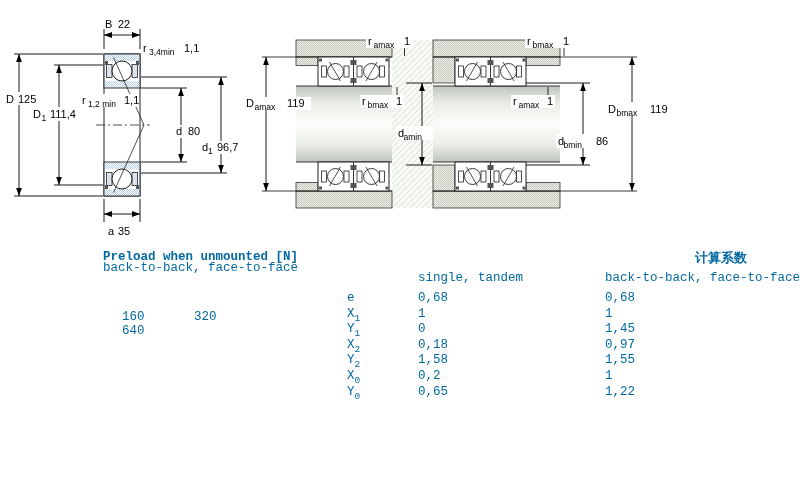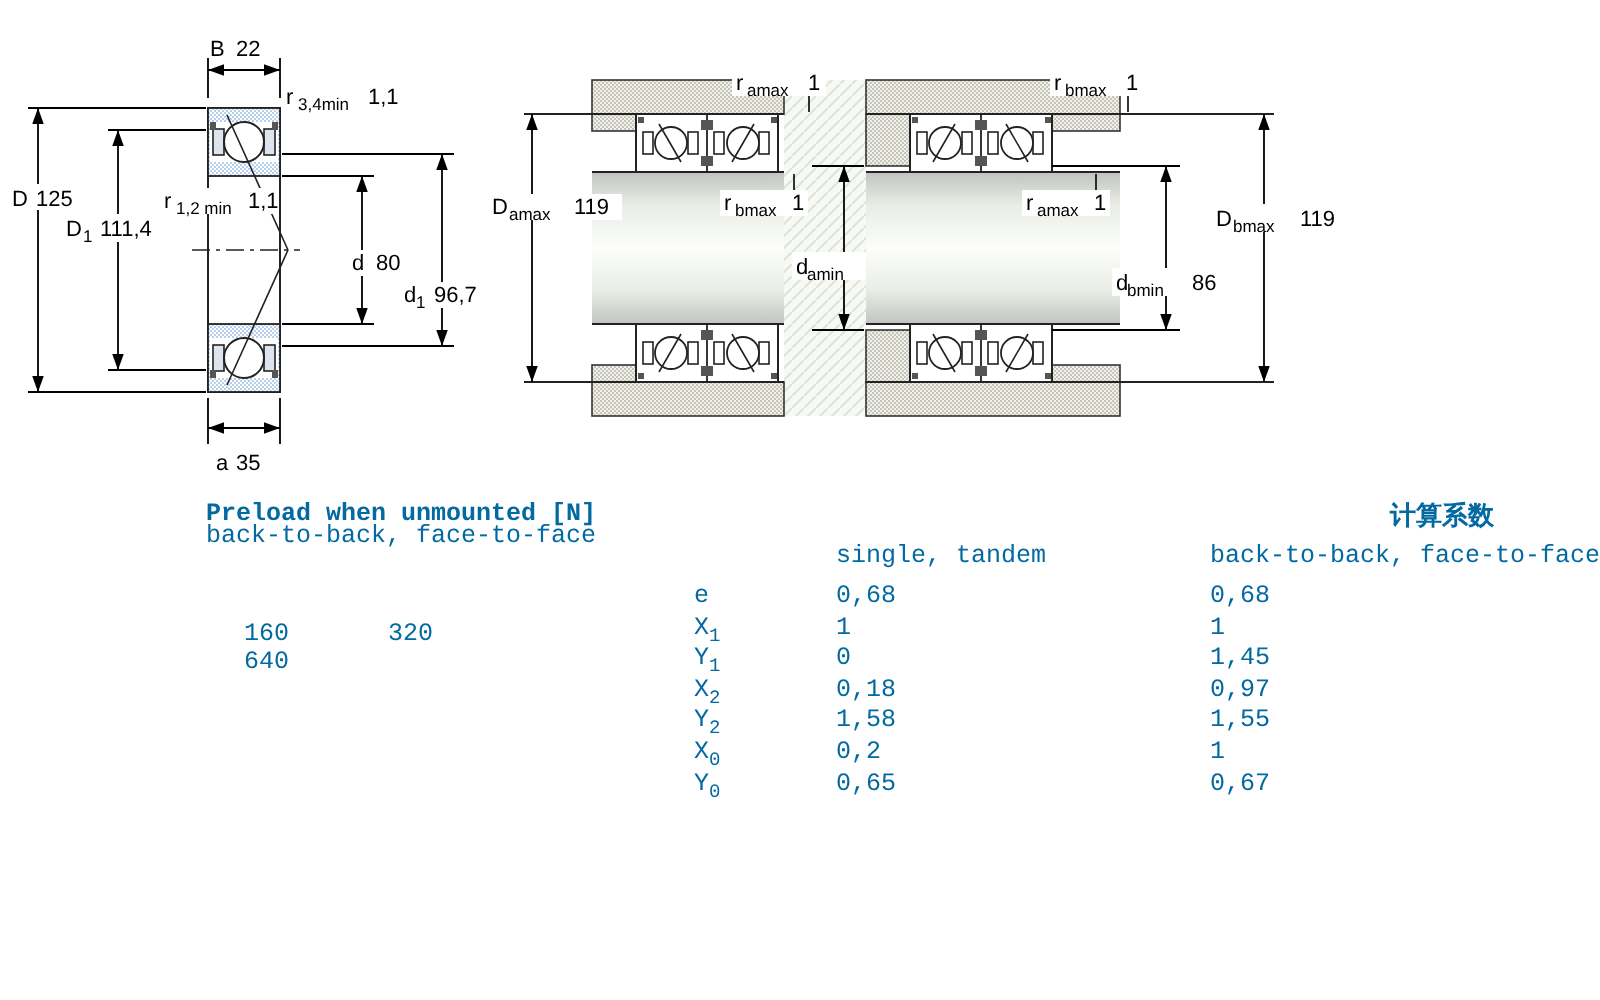--- a/index.html
+++ b/index.html
@@ -331,17 +331,17 @@
         <span class="f-v2">1,55</span>
       </div>
   <div class="f-row" style="top:119.5px">
         <span class="f-lab"><i>X</i><sub>0</sub></span>
         <span class="f-v1">0,2</span>
         <span class="f-v2">1</span>
       </div>
   <div class="f-row" style="top:136px">
         <span class="f-lab"><i>Y</i><sub>0</sub></span>
         <span class="f-v1">0,65</span>
-        <span class="f-v2">0,67</span>
+        <span class="f-v2">1,22</span>
       </div>
 </div>
 
 </div>
 
 </body></html>

